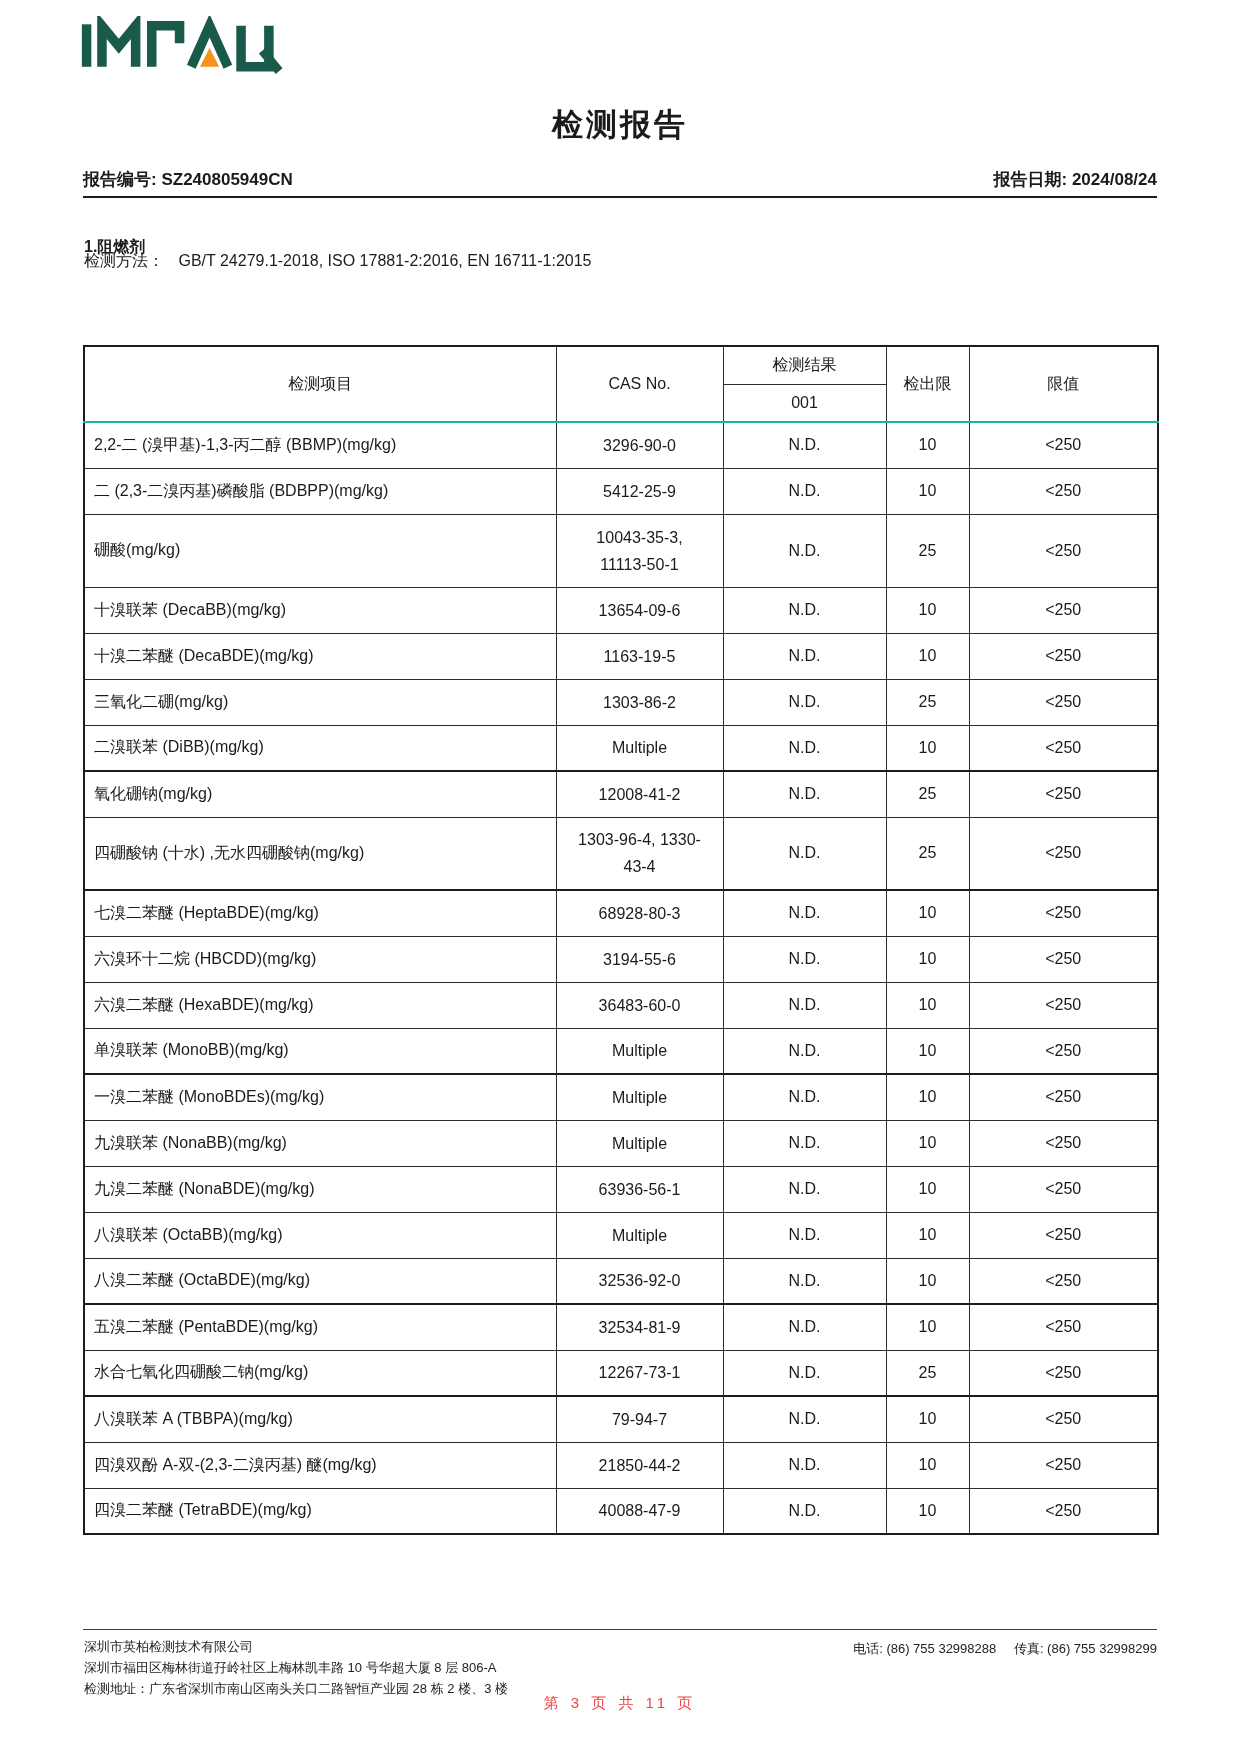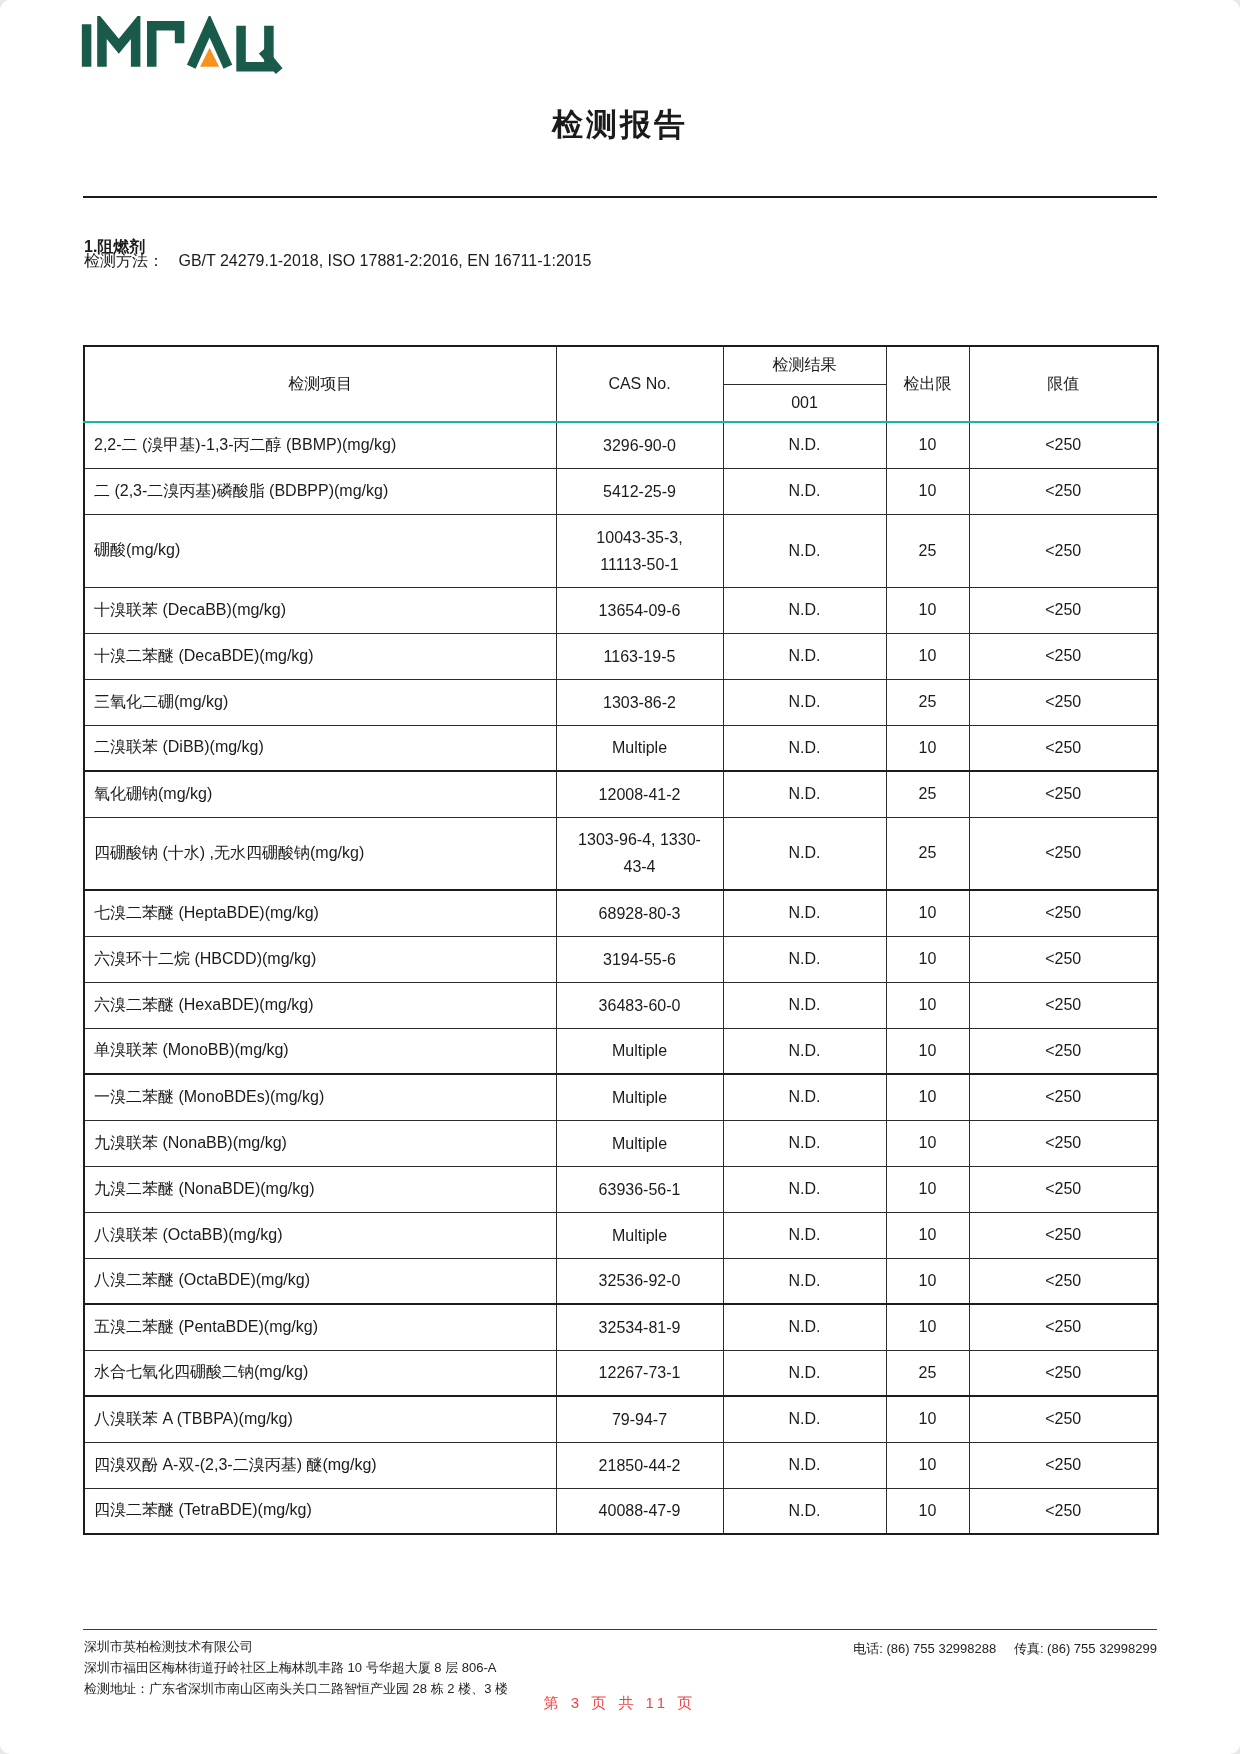--- a/index.html
+++ b/index.html
@@ -1,21 +1,20 @@
 <!DOCTYPE html>
 <html><head>
 <meta charset="utf-8">
 <style>
   * { margin:0; padding:0; box-sizing:border-box; }
   html,body { background:#e8e8e8; }
   .page {
     position:relative; width:1240px; height:1754px; background:#ffffff;
     margin:0 auto; font-family:"Liberation Sans", sans-serif; color:#1b1b1b;
     overflow:hidden;
-    border-radius:10px;
   }
   
   .logo { position:absolute; left:80px; top:16px; width:205px; height:62px; }
   
   .title { position:absolute; top:104px; left:0; width:100%; text-align:center;
            font-size:31px; font-weight:bold; letter-spacing:3px; }
   
   .meta { position:absolute; top:168px; left:83px; width:1074px;
           display:flex; justify-content:space-between;
           font-size:17px; font-weight:bold; }
@@ -63,20 +62,30 @@
       <path d="M98,64 V8 H136 V32" stroke="#1a5a4a"></path>
       <path d="M152,64 L177,8 L202,64" stroke="#1a5a4a"></path>
       <path d="M220,8 V64 H258 V8" stroke="#1a5a4a"></path>
       <path d="M249,42 L272,70" stroke-width="12" stroke="#1a5a4a"></path>
     </g>
     <polygon points="177,38 190,64 164,64" fill="#f6921e"></polygon>
   </svg>
 
   <div class="title">检测报告</div>
 
+  <div class="meta">
+    <div>
+      <span>报告编号:</span>
+      <span>SZ240805949CN</span>
+    </div>
+    <div>
+      <span>报告日期:</span>
+      <span>2024/08/24</span>
+    </div>
+  </div>
   <div class="rule"></div>
 
   <div class="section-title">1.阻燃剂</div>
   <div class="method">
     <span>检测方法：</span>
     <span class="val">GB/T 24279.1-2018, ISO 17881-2:2016, EN 16711-1:2015</span>
   </div>
 
   <div class="table-wrap">
     <table>

